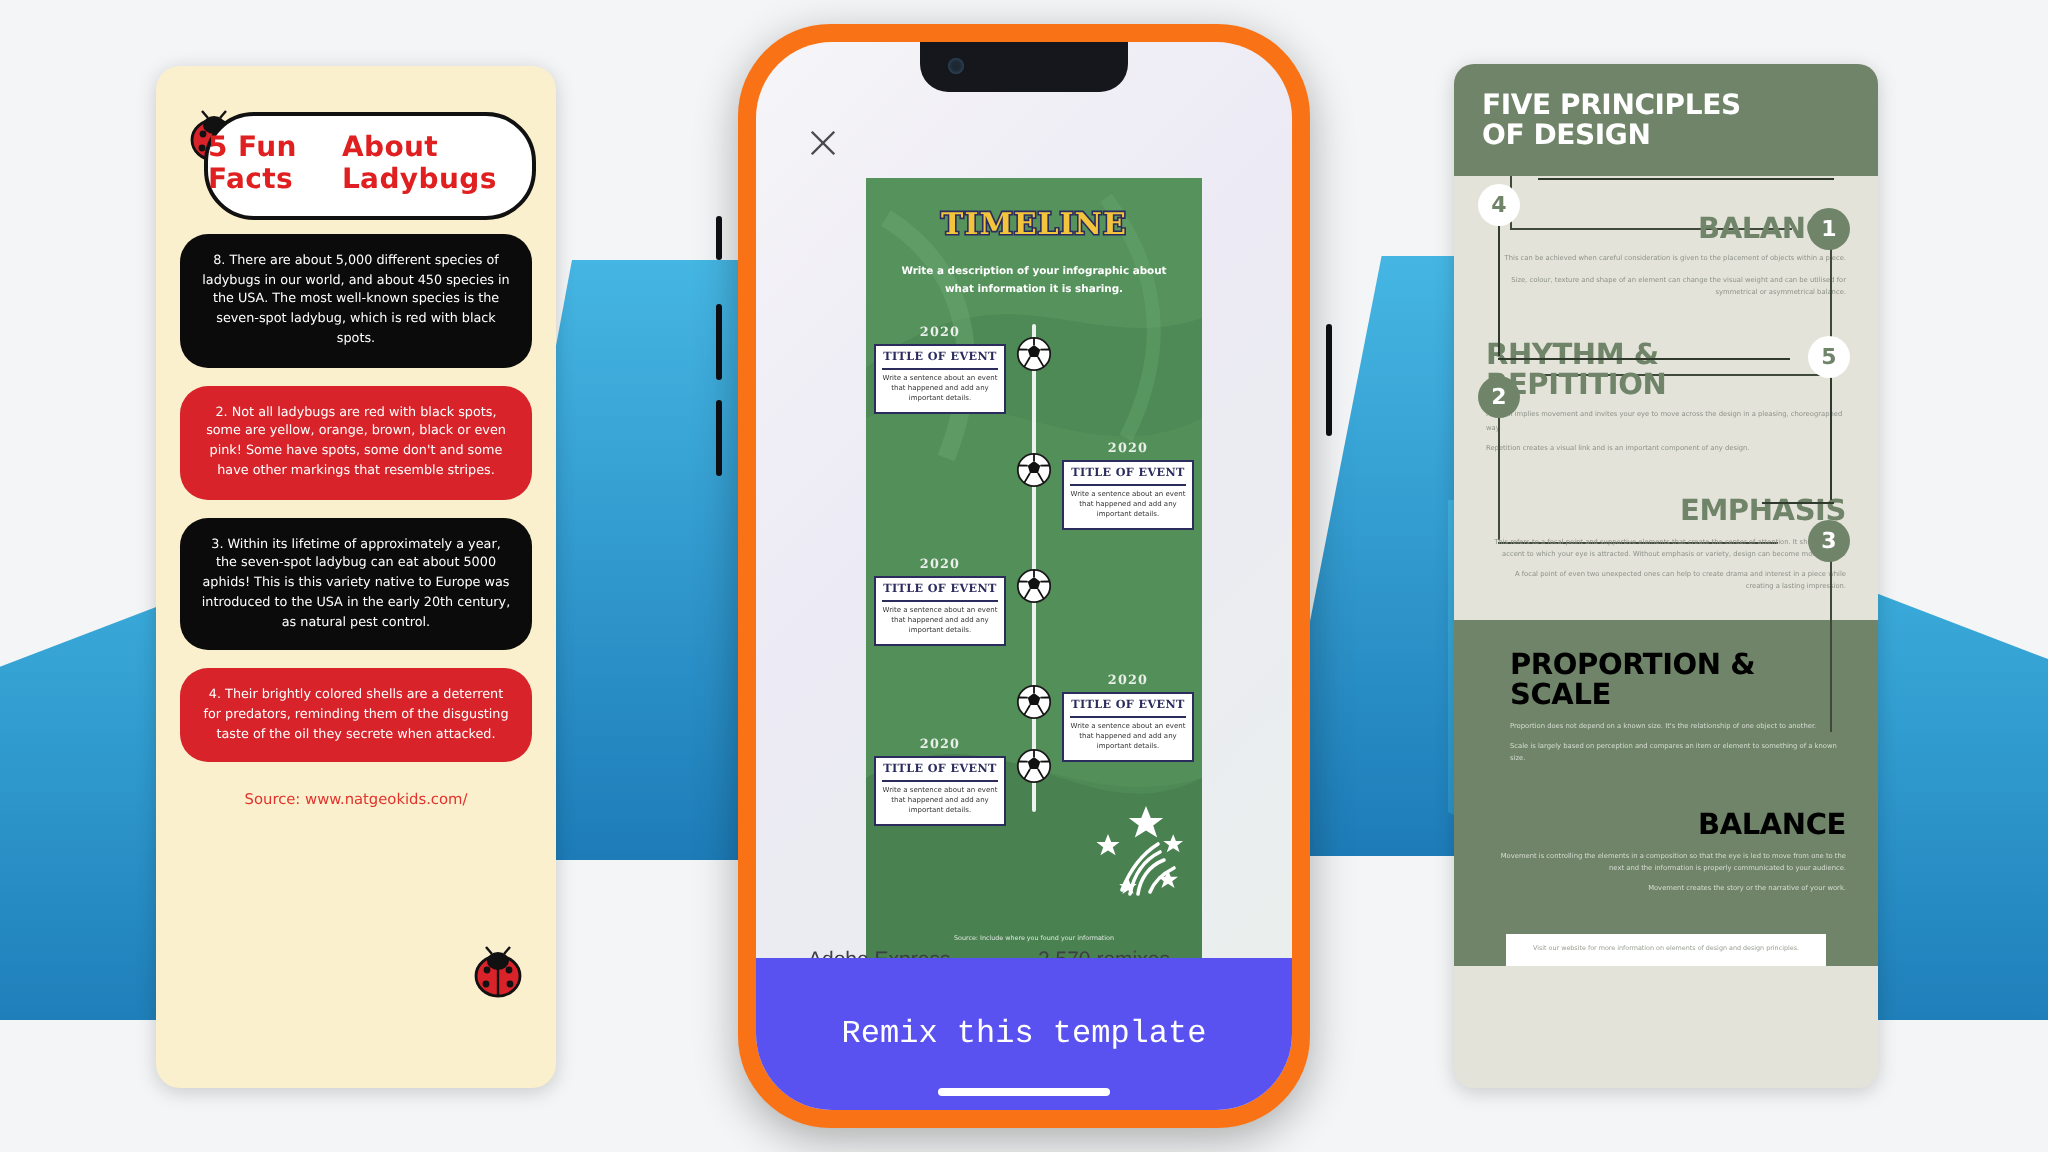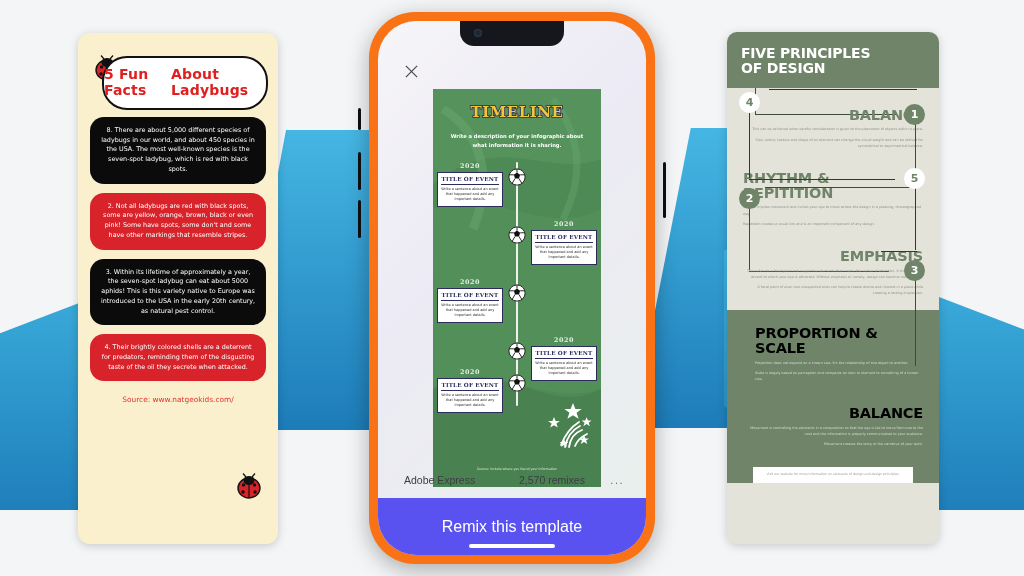--- a/index.html
+++ b/index.html
@@ -147,23 +147,23 @@
 
   .meta-bar{
     position:absolute;left:0;right:0;bottom:62px;height:26px;
     display:flex;align-items:center;z-index:5;
   }
   .meta-bar .brand{position:absolute;left:26px;color:#3d3d44;font-size:10.5px;}
   .meta-bar .remix{position:absolute;left:141px;color:#3d3d44;font-size:10.5px;}
   .meta-bar .dots{position:absolute;right:22px;color:#6a6a72;font-size:11px;letter-spacing:1.5px;}
 
   .remix-btn{
-    position:absolute;left:0;right:0;bottom:0;height:57px;
+    position:absolute;left:0;right:0;bottom:0;height:76px;
     background:#5a52f0;color:#fff;font-size:16px;
-    display:flex;align-items:center;justify-content:center;z-index:5;cursor:pointer;
+    display:flex;align-items:center;justify-content:center;z-index:5;cursor:pointer;font-family:Liberation Mono, monospace;
   }
   .home-ind{
     position:absolute;left:50%;transform:translateX(-50%);bottom:7px;
     width:86px;height:4px;border-radius:3px;background:#fff;z-index:6;
   }
 
   
   .design-panel{
     position:absolute;left:727px;top:32px;width:212px;height:512px;
     background:#e4e3da;border-radius:10px;overflow:hidden;

